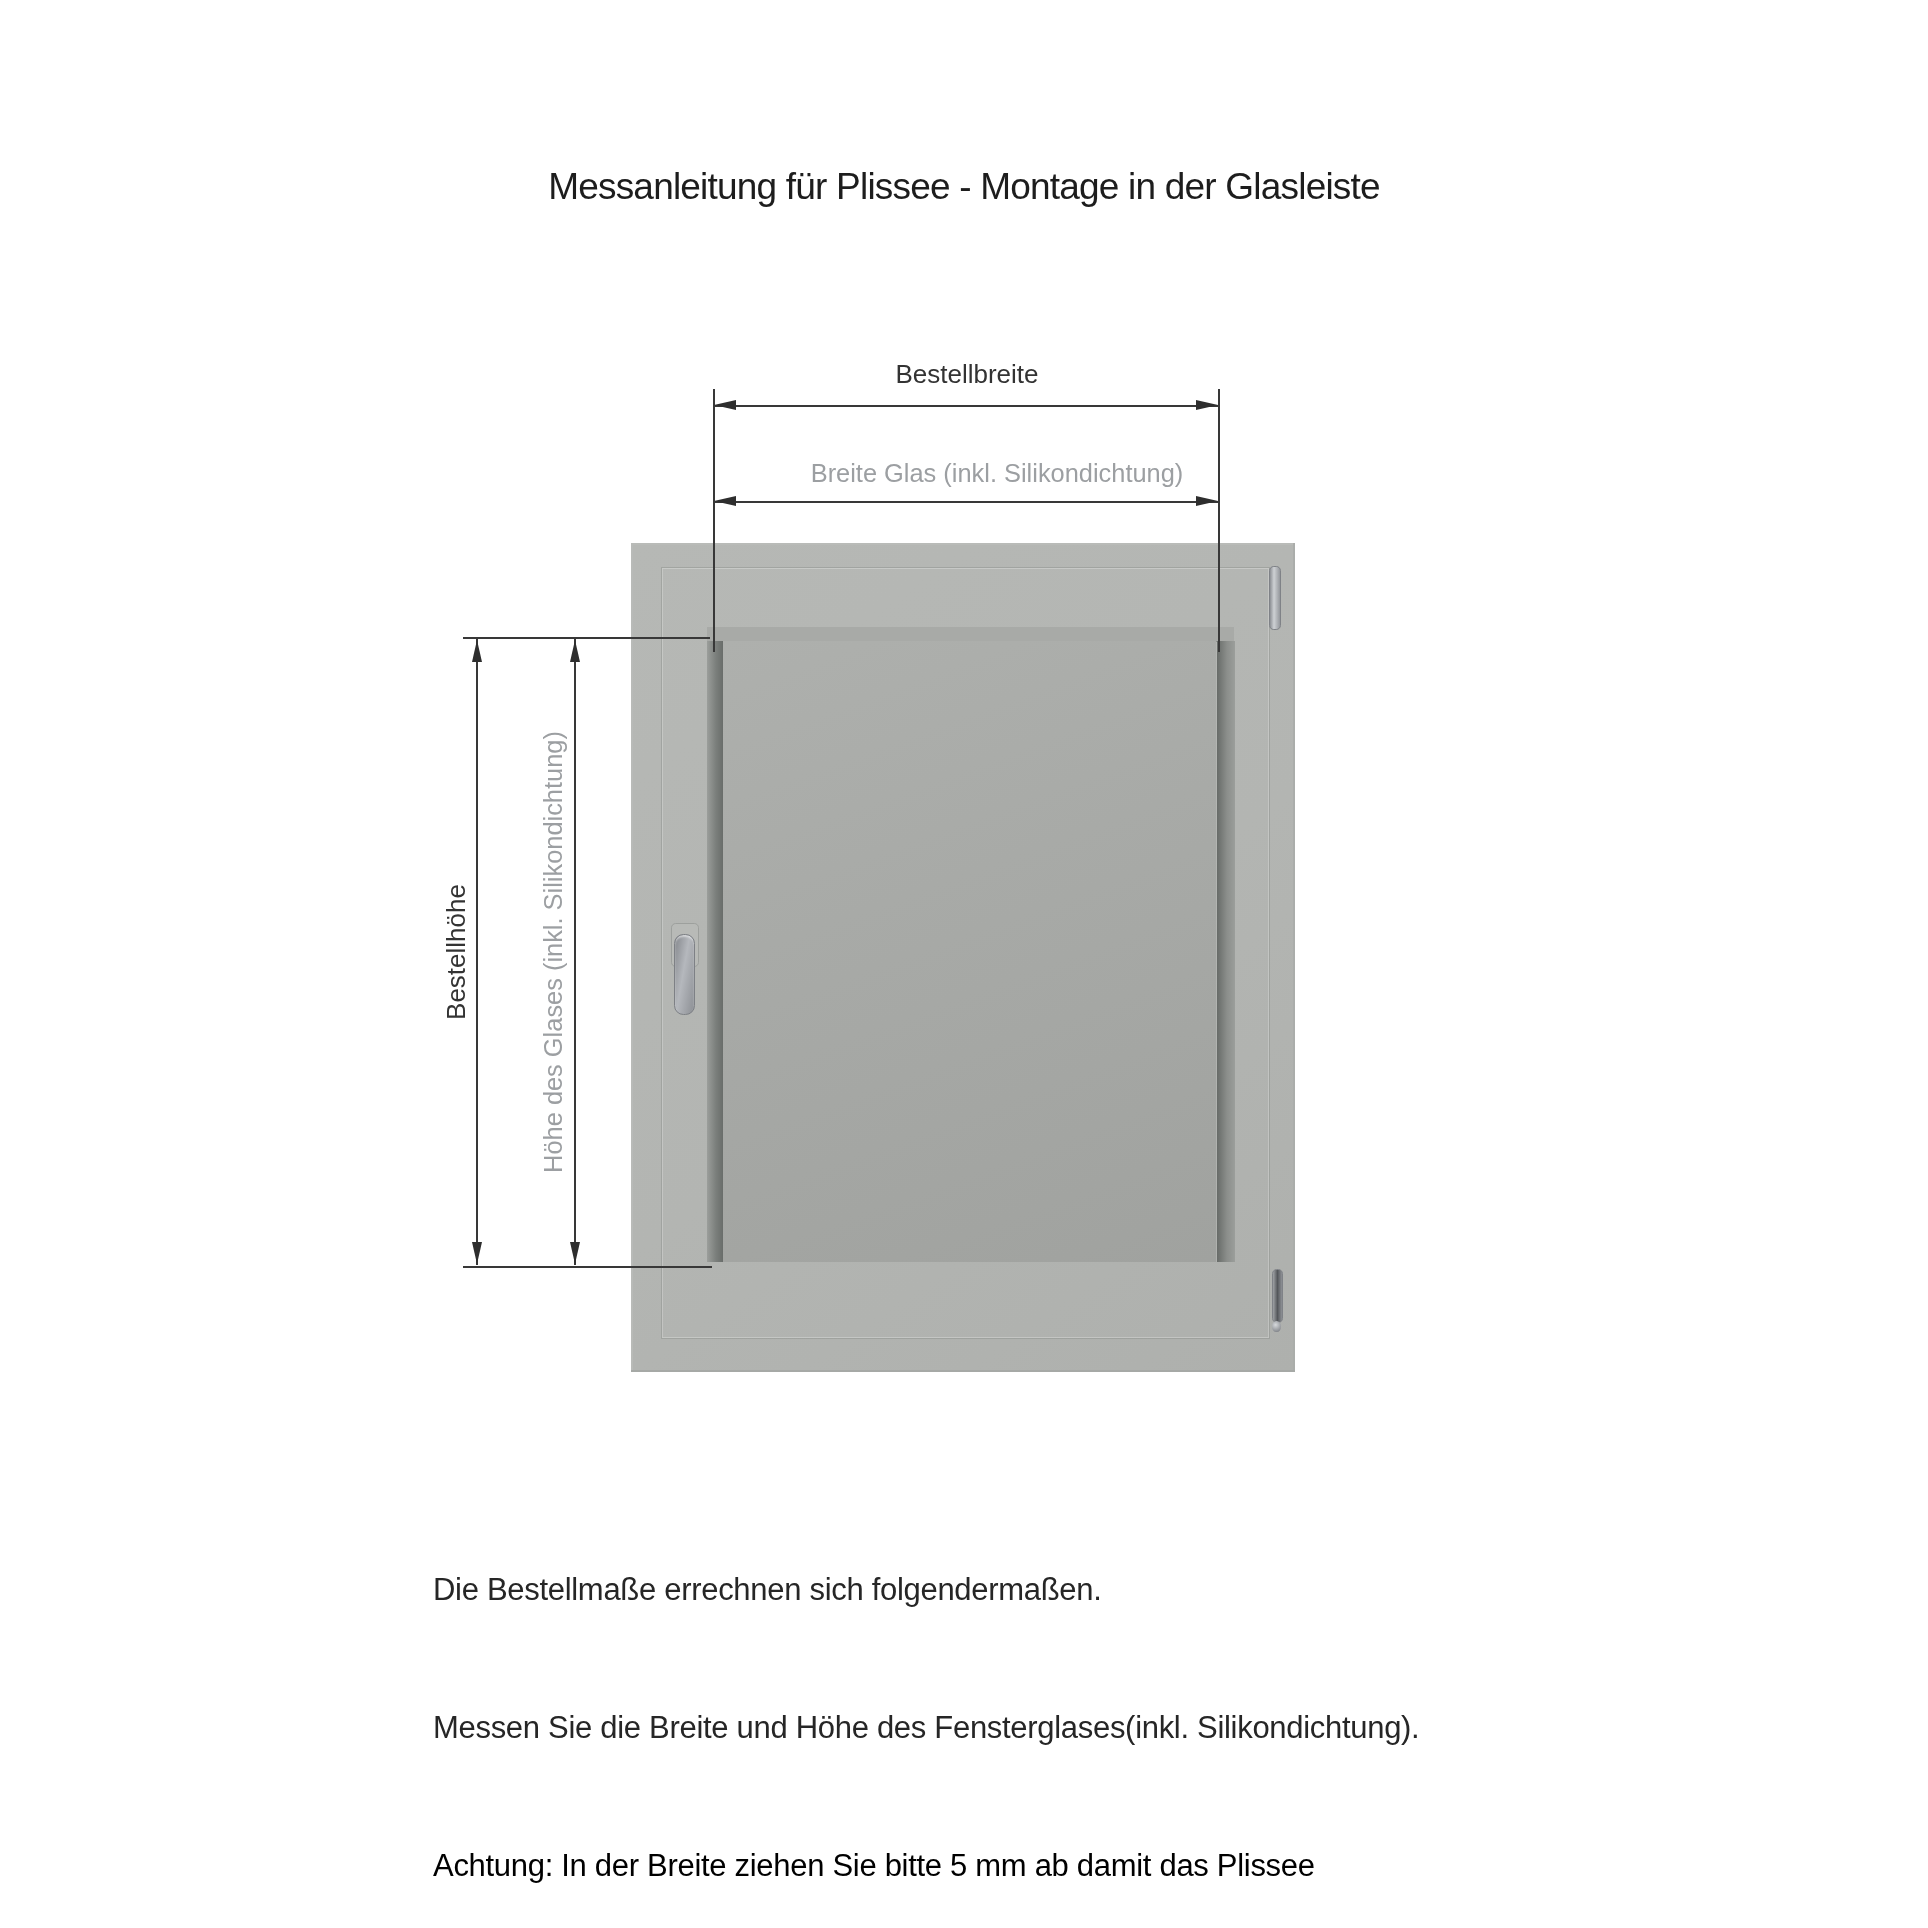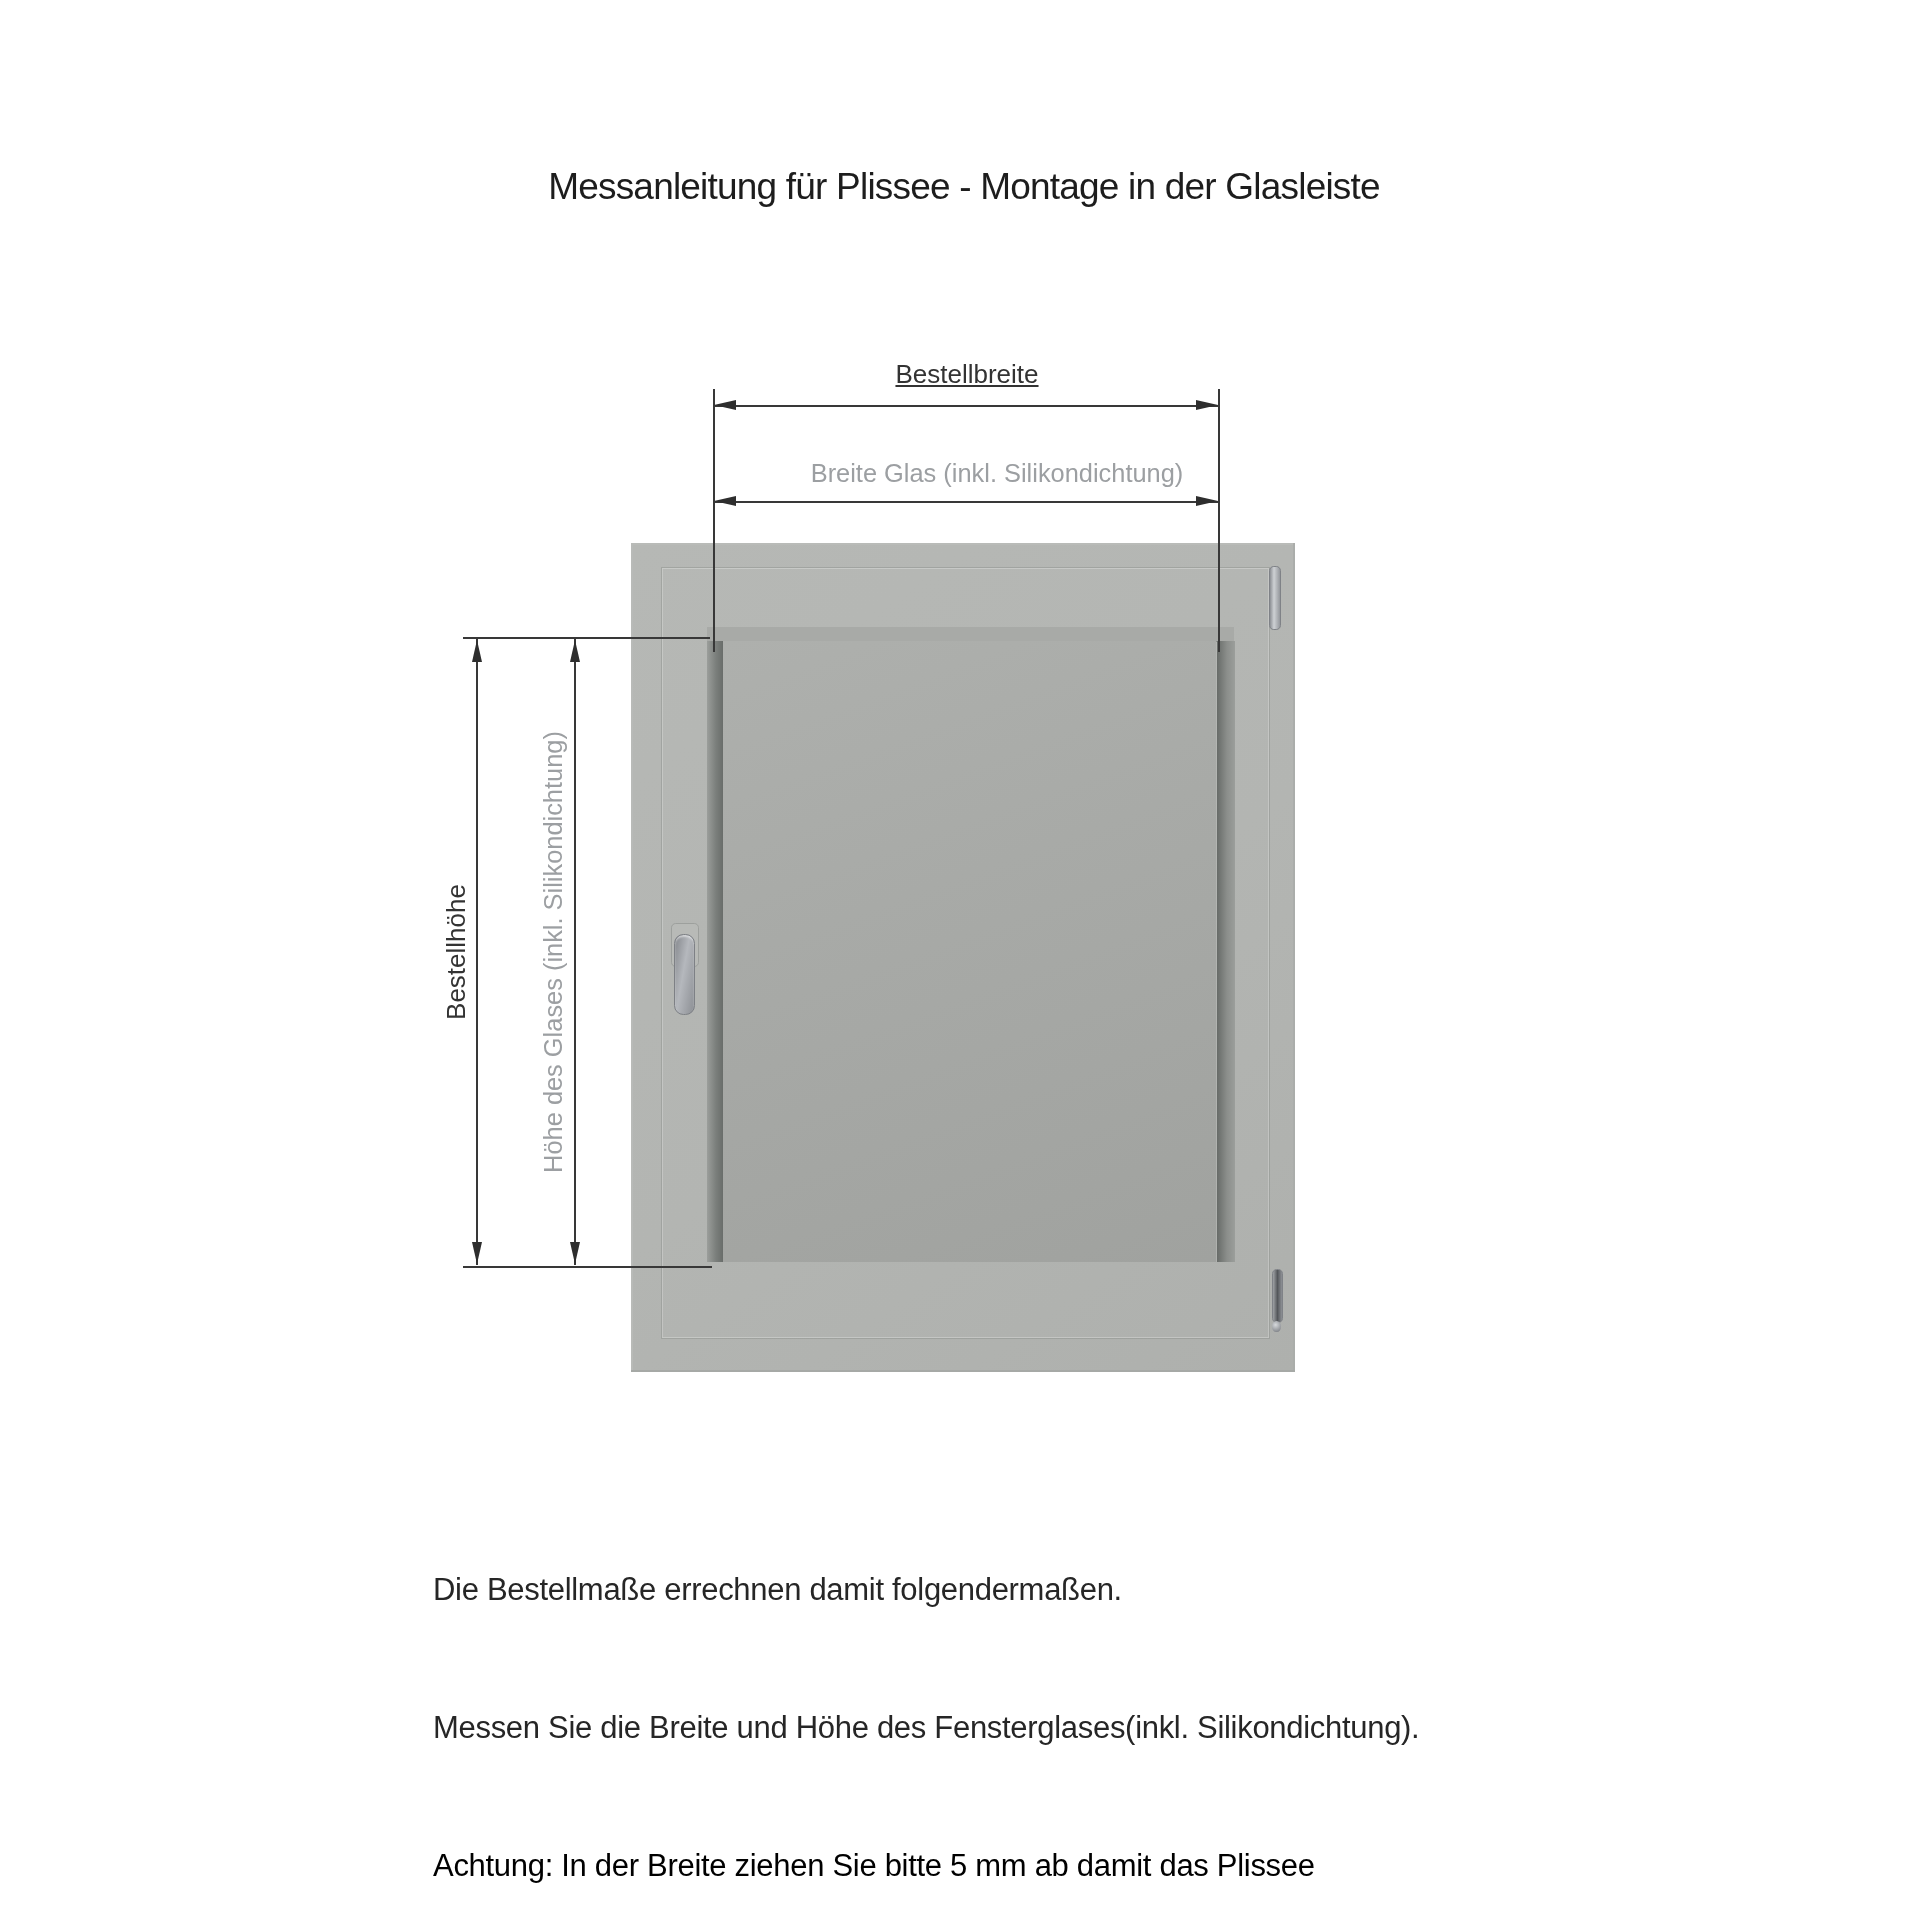--- a/index.html
+++ b/index.html
@@ -102,21 +102,21 @@
     <div class="handle-plate"></div>
     <div class="handle-grip"></div>
     <div class="hinge top"></div>
     <div class="hinge bottom"></div>
     <div class="hinge-knob"></div>
   </div>
 
   <div class="vline" style="left:713px;top:389px;height:263px;"></div>
   <div class="vline" style="left:1218px;top:389px;height:263px;"></div>
 
-  <div class="dim-label" style="left:714px;top:359px;width:506px;text-decoration:underline;">Bestellbreite</div>
+  <div class="dim-label" style="left:714px;top:359px;width:506px;">Bestellbreite</div>
   <div class="hline" style="left:714px;top:405px;width:505px;"></div>
   <div class="ah left" style="left:714px;top:400px;"></div>
   <div class="ah right" style="left:1196px;top:400px;"></div>
 
   <div class="dim-label gray" style="left:744px;top:459px;width:506px;">Breite Glas (inkl. Silikondichtung)</div>
   <div class="hline" style="left:714px;top:501px;width:505px;"></div>
   <div class="ah left" style="left:714px;top:496px;"></div>
   <div class="ah right" style="left:1196px;top:496px;"></div>
 
   <div class="hline" style="left:463px;top:637px;width:247px;"></div>
@@ -126,21 +126,21 @@
   <div class="vline" style="left:476px;top:639px;height:626px;"></div>
   <div class="ah up" style="left:472px;top:640px;"></div>
   <div class="ah down" style="left:472px;top:1242px;"></div>
 
   <div class="dim-label gray rot" style="left:223px;top:937px;width:659px;">Höhe des Glases (inkl. Silikondichtung)</div>
   <div class="vline" style="left:574px;top:639px;height:626px;"></div>
   <div class="ah up" style="left:570px;top:640px;"></div>
   <div class="ah down" style="left:570px;top:1242px;"></div>
 
   <div class="instructions">
-    <div>Die Bestellmaße errechnen damit folgendermaßen.</div>
+    <div>Die Bestellmaße errechnen sich folgendermaßen.</div>
     <div>Messen Sie die Breite und Höhe des Fensterglases(inkl. Silikondichtung).</div>
     <div class="warn">Achtung: In der Breite ziehen Sie bitte 5 mm ab damit das Plissee</div>
     
     
   </div>
 
 </div>
 
 
 </body></html>

